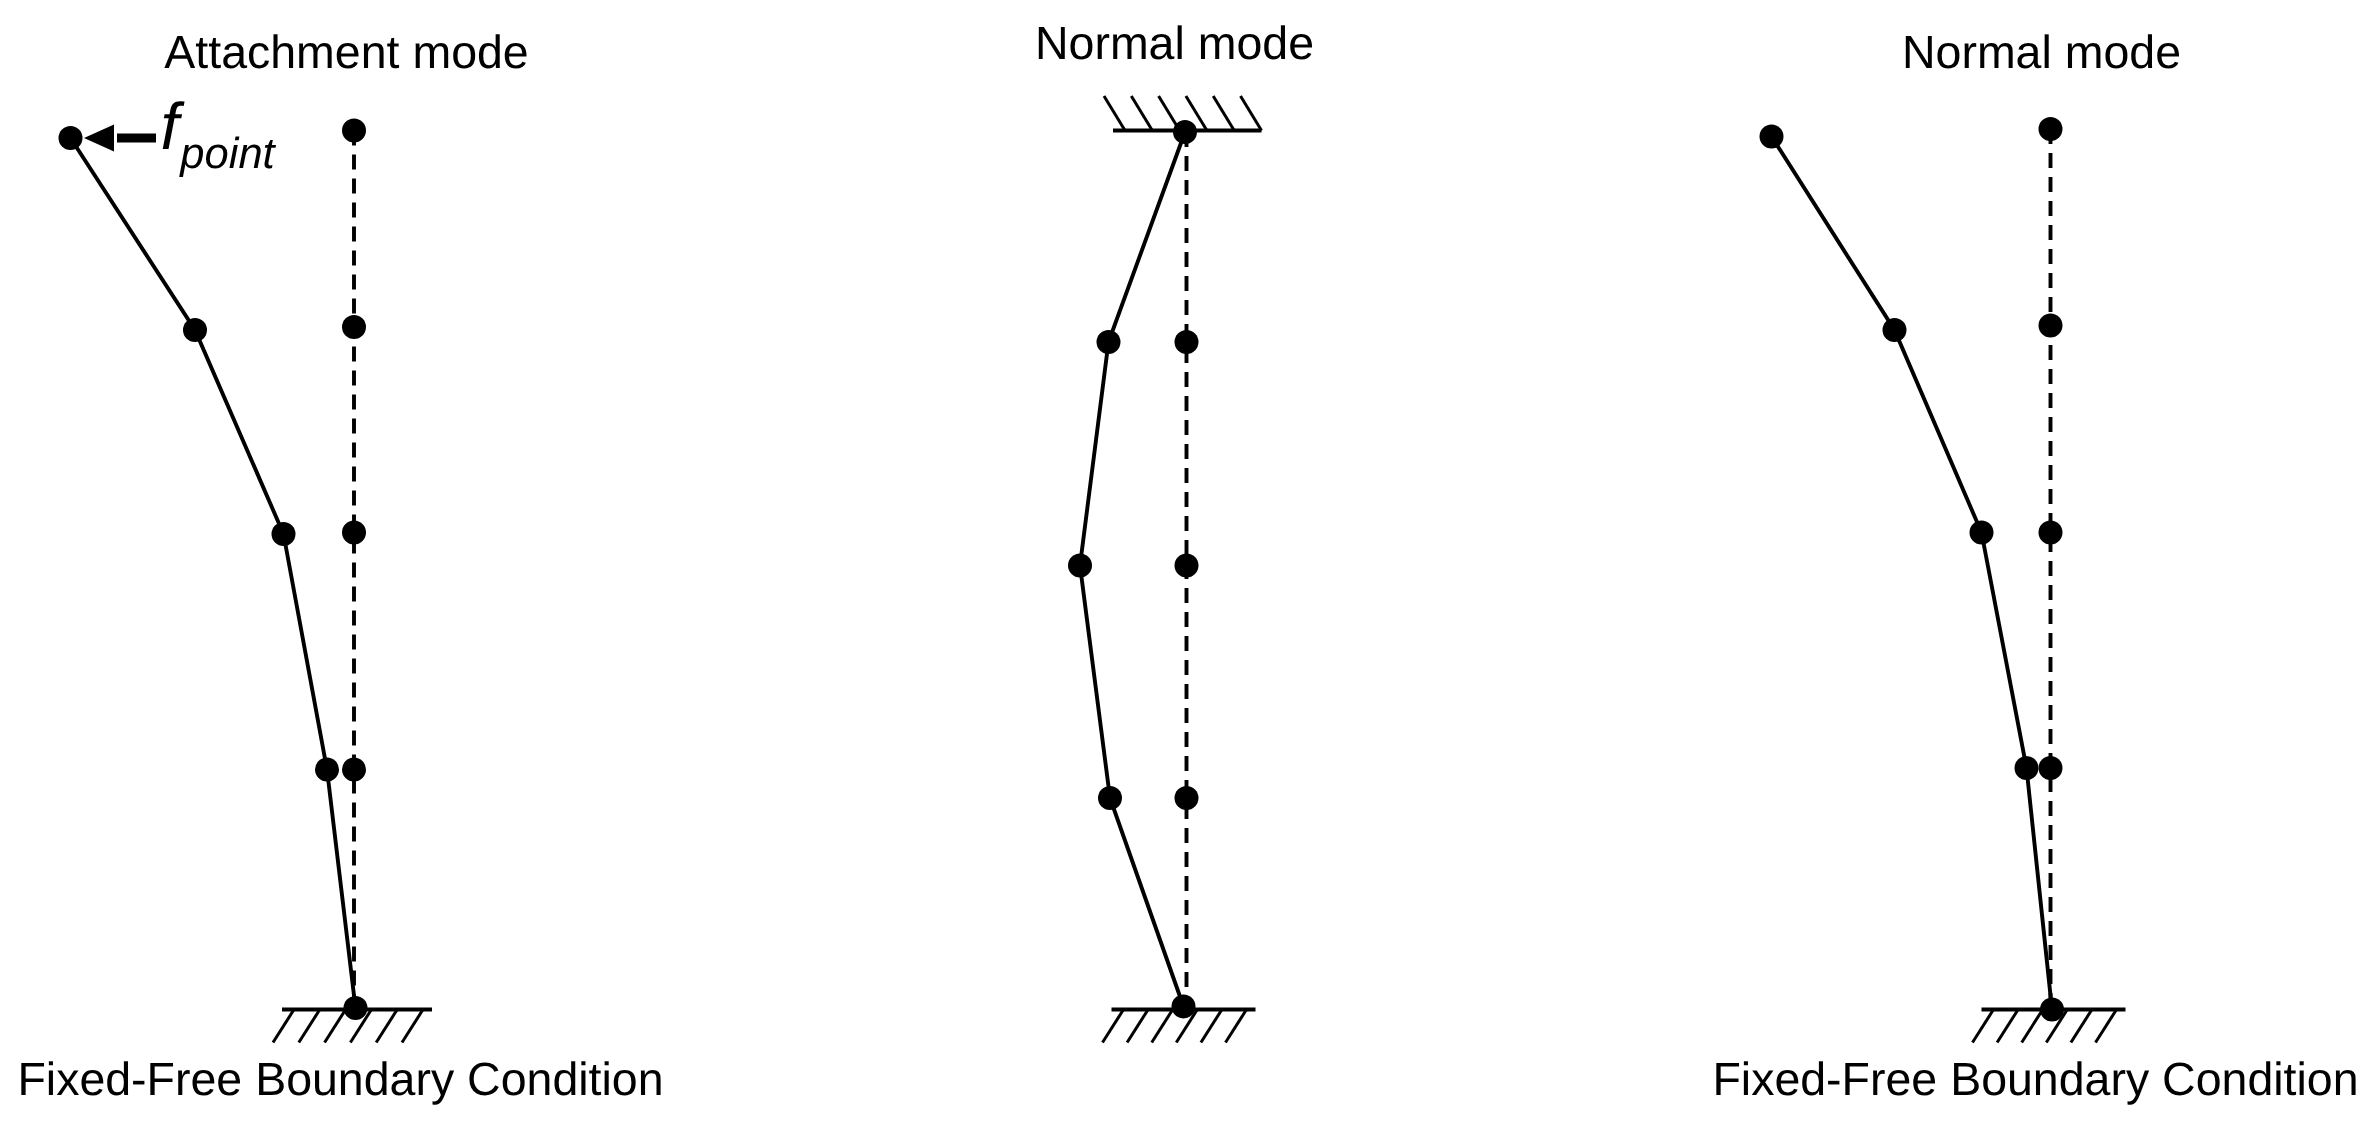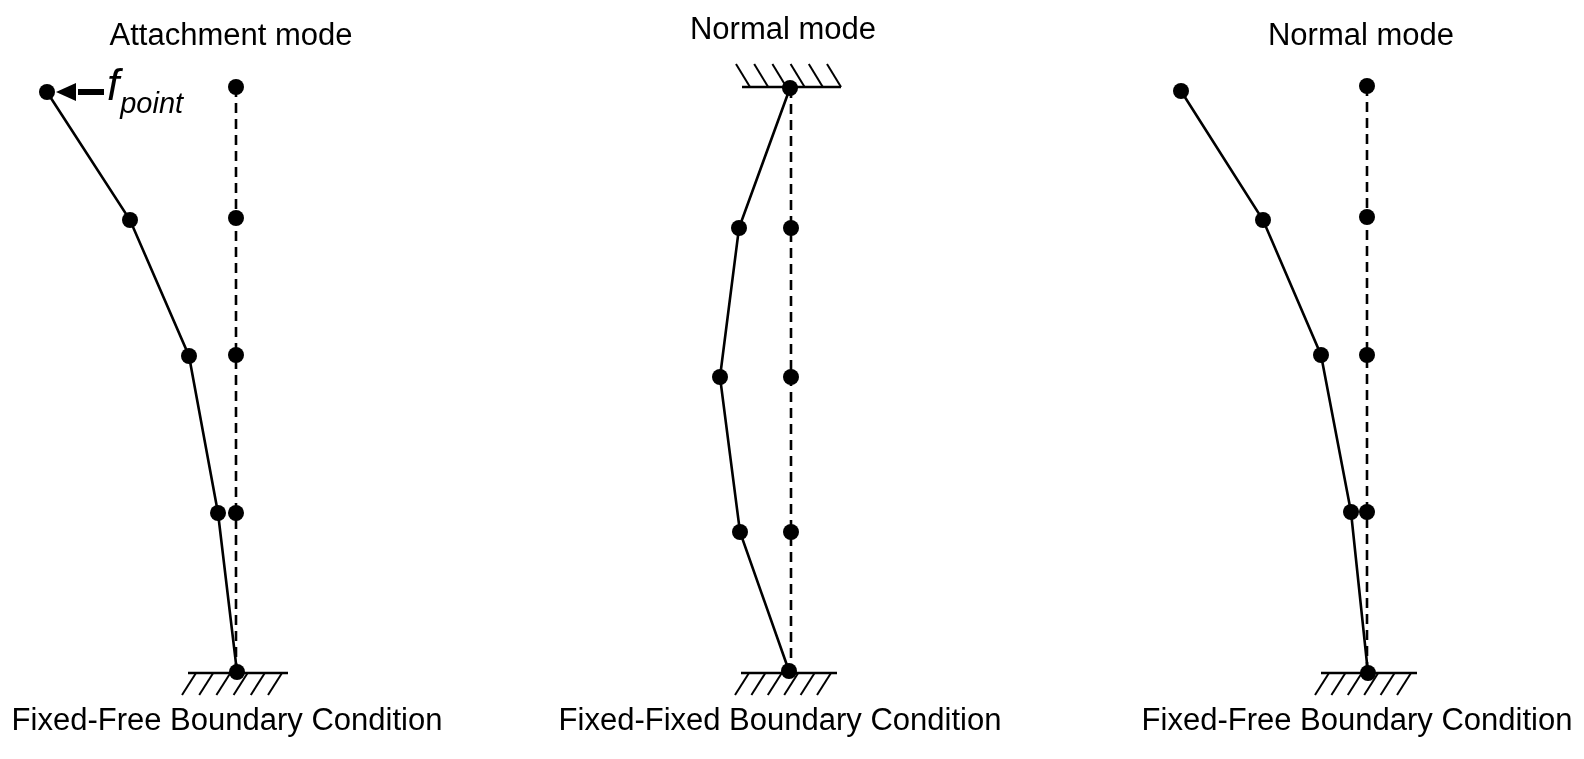--- a/index.html
+++ b/index.html
@@ -137,16 +137,15 @@
 
   <div class="title t0">Attachment mode</div>
   <div class="title t1">Normal mode</div>
   <div class="title t2">Normal mode</div>
 
   <div class="force-label">
     <span class="fsym">f</span><span class="fsub">point</span>
   </div>
 
   <div class="caption c0">Fixed-Free Boundary Condition</div>
-  <div class="caption c1">Fixed-Fixed Boundary Condition</div>
   <div class="caption c2">Fixed-Free Boundary Condition</div>
 
 </div>
 
 </body></html>

